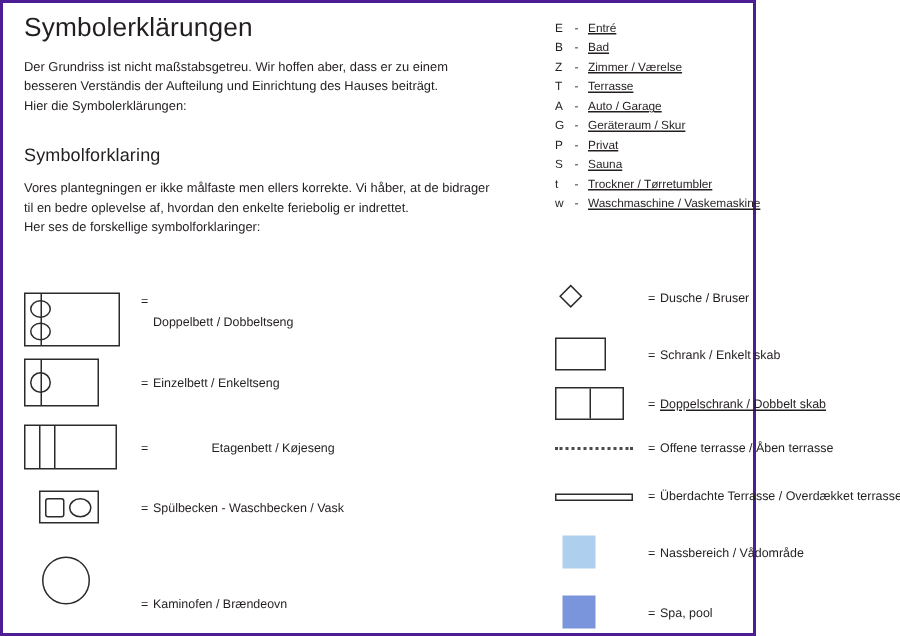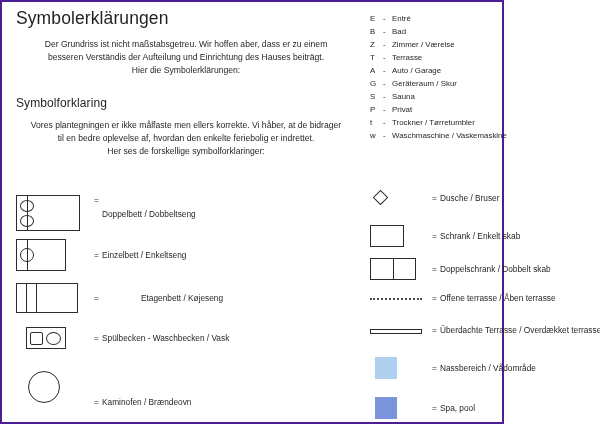--- a/index.html
+++ b/index.html
@@ -36,21 +36,20 @@
     font-weight: 400;
     letter-spacing: .1px;
     margin: 0 0 9px 0;
     color: #231f20;
   }
   .para {
     font-size: 8.6px;
     line-height: 13.1px;
     color: #231f20;
     margin: 0;
-    text-align: center;
   }
   .para div { white-space: nowrap; }
   .title-da {
     font-size: 12px;
     font-weight: 400;
     letter-spacing: .1px;
     margin: 19px 0 9px 0;
     color: #231f20;
   }
 
@@ -145,20 +144,21 @@
     position: absolute;
     left: 368px;
     top: 10px;
     width: 225px;
   }
   .abbr-row {
     font-size: 7.9px;
     line-height: 13.0px;
     white-space: nowrap;
     color: #231f20;
+    text-decoration: underline;
   }
   .abbr-row .k {
     display: inline-block;
     width: 13px;
     text-align: left;
   }
   .abbr-row .eq {
     display: inline-block;
     width: 9px;
   }
@@ -314,22 +314,22 @@
 
   </div>
 
   <div class="abbr">
     <div class="abbr-row"><span class="k">E</span><span class="eq">-</span><span>Entré</span></div>
     <div class="abbr-row"><span class="k">B</span><span class="eq">-</span><span>Bad</span></div>
     <div class="abbr-row"><span class="k">Z</span><span class="eq">-</span><span>Zimmer / Værelse</span></div>
     <div class="abbr-row"><span class="k">T</span><span class="eq">-</span><span>Terrasse</span></div>
     <div class="abbr-row"><span class="k">A</span><span class="eq">-</span><span>Auto / Garage</span></div>
     <div class="abbr-row"><span class="k">G</span><span class="eq">-</span><span>Geräteraum / Skur</span></div>
+    <div class="abbr-row"><span class="k">P</span><span class="eq">-</span><span>Privat</span></div>
     <div class="abbr-row"><span class="k">S</span><span class="eq">-</span><span>Sauna</span></div>
-    <div class="abbr-row"><span class="k">P</span><span class="eq">-</span><span>Privat</span></div>
     <div class="abbr-row"><span class="k">t</span><span class="eq">-</span><span>Trockner / Tørretumbler</span></div>
     <div class="abbr-row"><span class="k">w</span><span class="eq">-</span><span>Waschmaschine / Vaskemaskine</span></div>
   </div>
 
   <div class="legend-right">
 
     <div class="rrow">
       <div class="sym">
           <div class="diamond"></div>
         </div>
@@ -343,21 +343,21 @@
         </div>
       <div class="dash" style="top:6px;">=</div>
       <div class="lbl" style="top:6px;">Schrank / Enkelt skab</div>
     </div>
 
     <div class="rrow">
       <div class="sym">
           <div class="closet-double"></div>
         </div>
       <div class="dash" style="top:6px;">=</div>
-      <div class="lbl" style="top:6px;">Doppelschrank / Dobbelt skab</div>
+      <div class="lbl" style="top:6px;text-decoration:underline;">Doppelschrank / Dobbelt skab</div>
     </div>
 
     <div class="rrow">
       <div class="sym">
           <div class="dotted-line"></div>
         </div>
       <div class="dash" style="top:2px;">=</div>
       <div class="lbl" style="top:2px;">Offene terrasse / Åben terrasse</div>
     </div>
 

